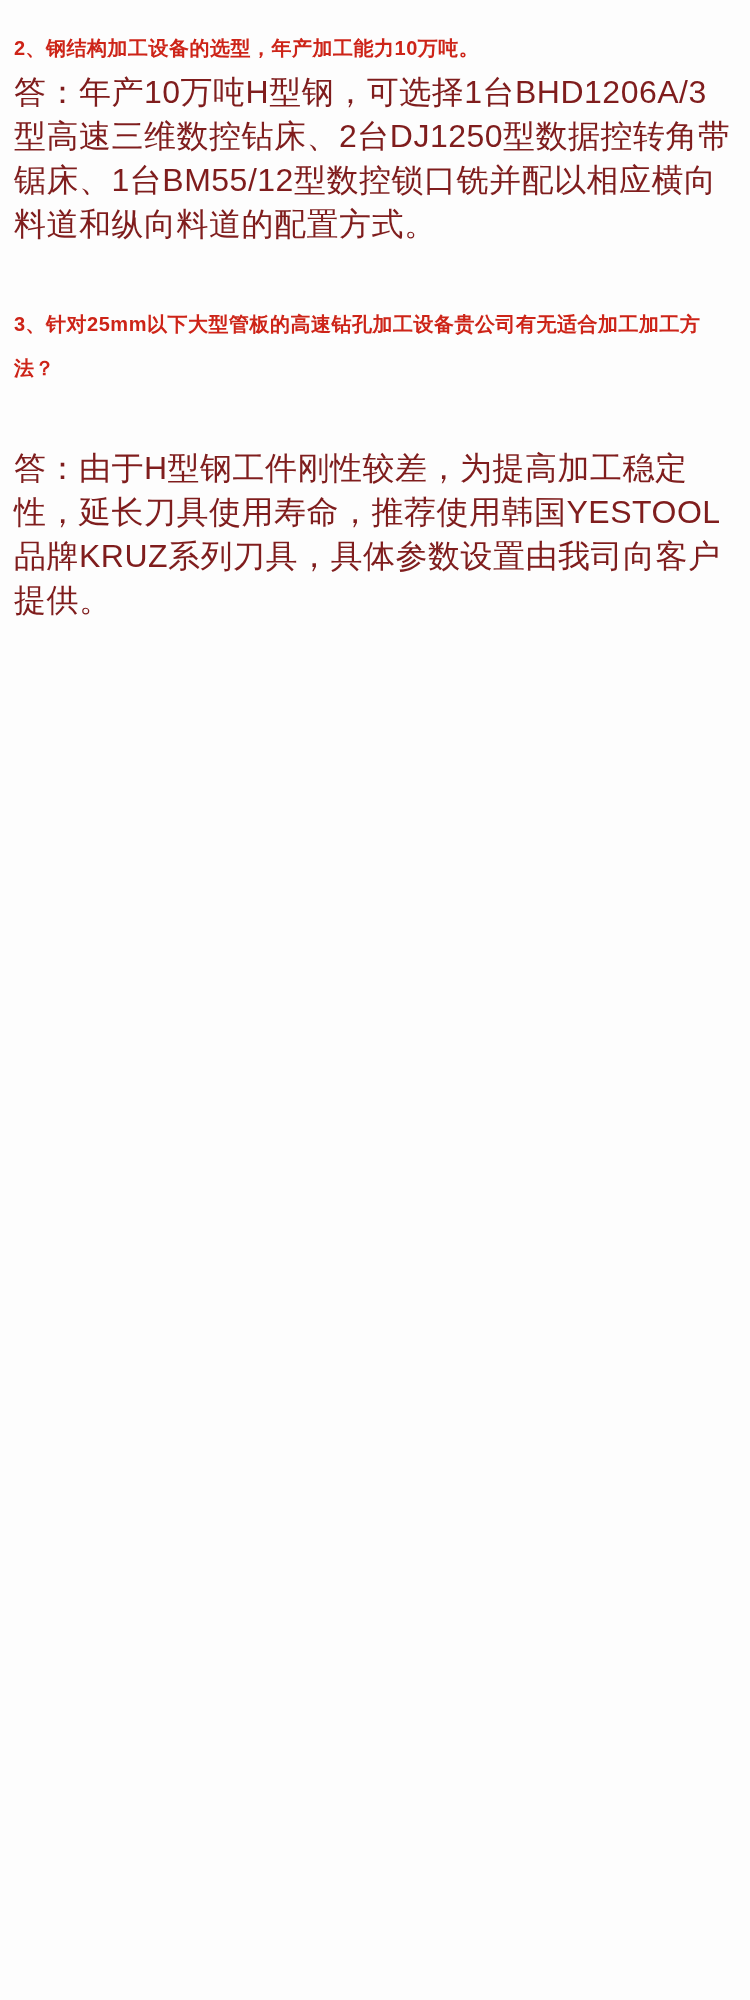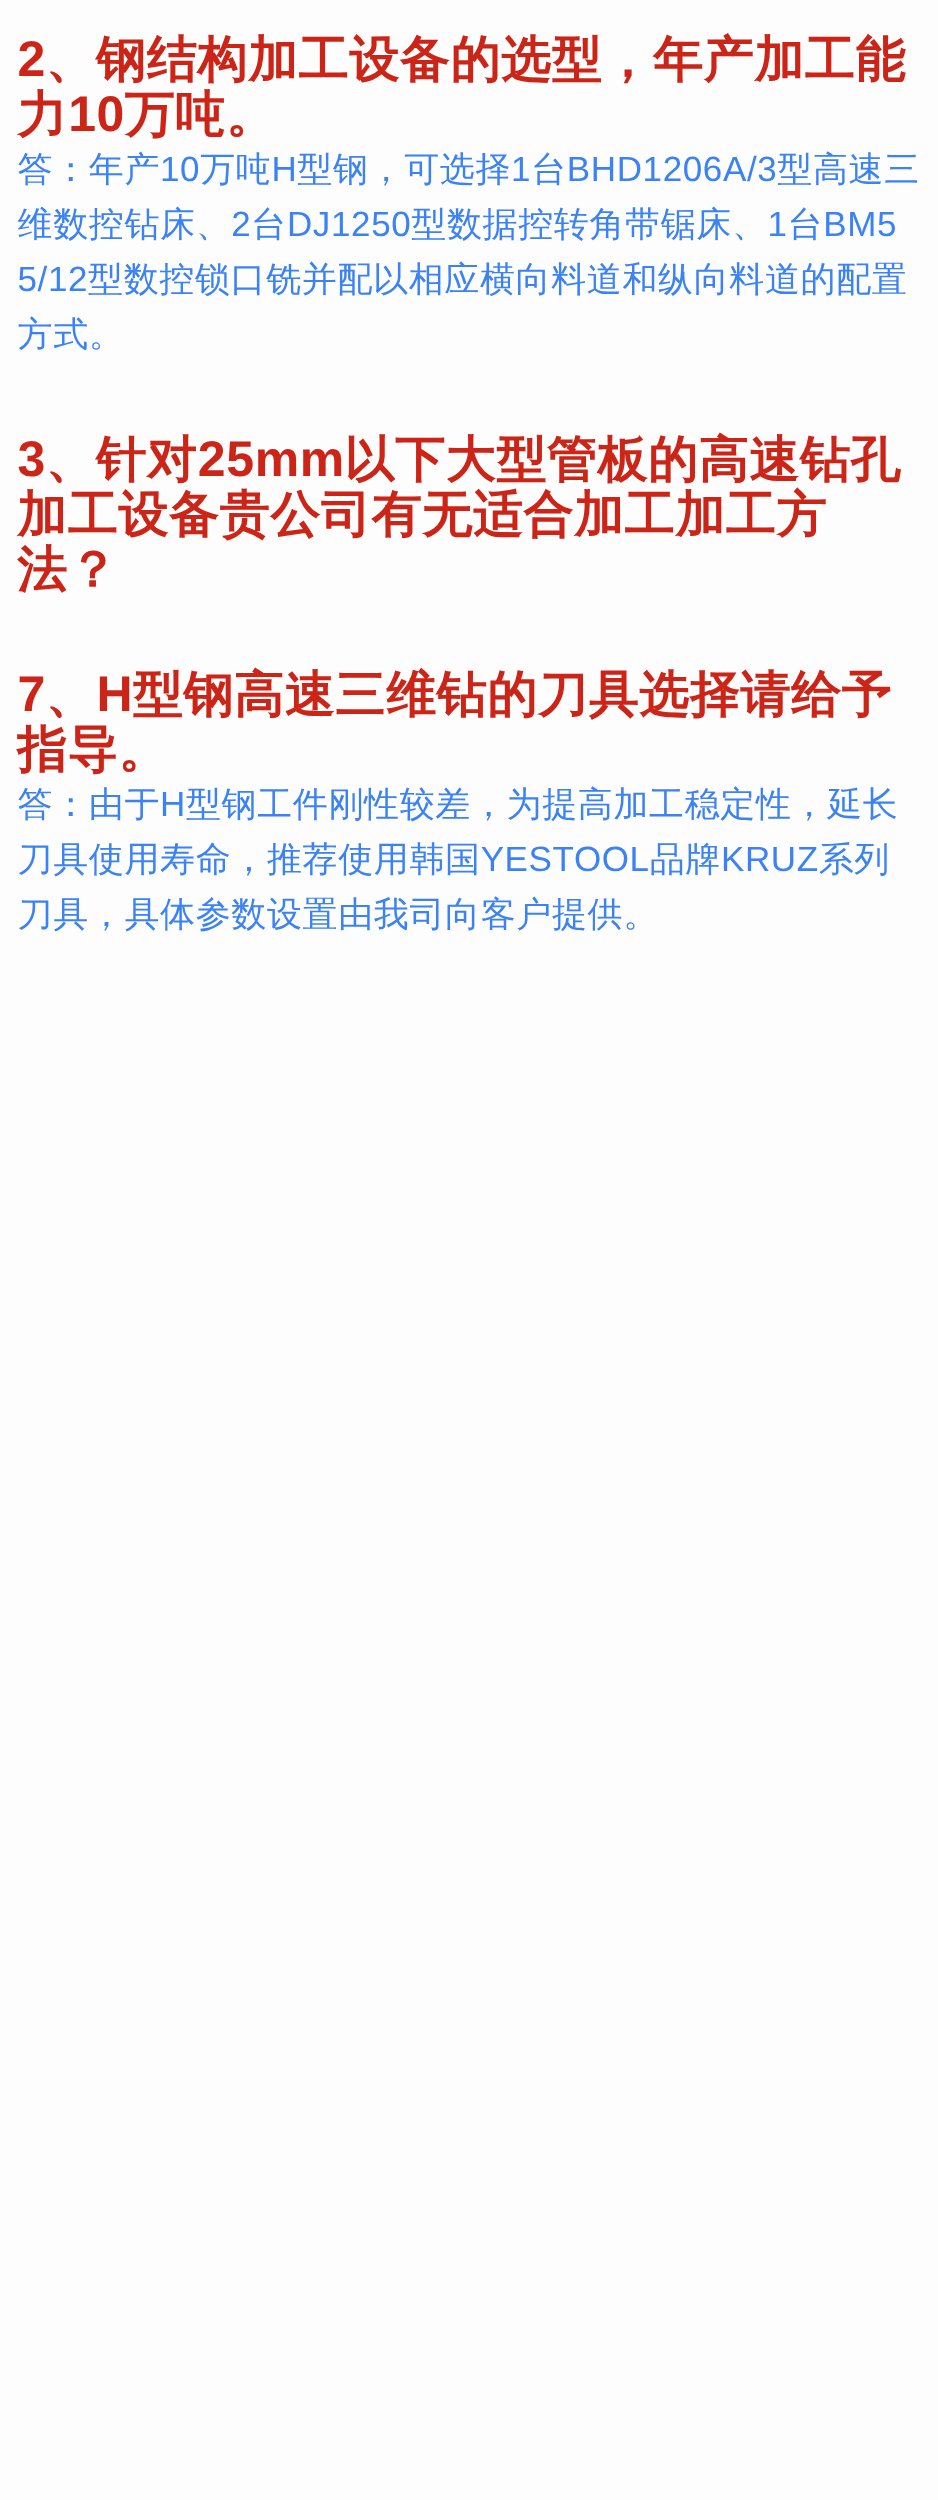--- a/index.html
+++ b/index.html
@@ -9,30 +9,30 @@
     box-sizing: border-box;
     background: #fdfdfd;
     padding: 26px 12px 60px 14px;
     font-family: "Liberation Sans", "DejaVu Sans", sans-serif;
   }
   .faq-section { margin: 0 0 56px 0; }
   .faq-section:last-child { margin-bottom: 0; }
   .question {
     margin: 0;
     color: #cd2418;
-    font-size: 40px;
+    font-size: 20px;
     line-height: 44px;
     font-weight: 700;
     letter-spacing: 0.5px;
     word-break: break-all;
   }
   .answer {
     margin: 0;
-    color: #3b82f6;
-    font-size: 28px;
+    color: #7f1d1d;
+    font-size: 32px;
     line-height: 44px;
     font-weight: 500;
     letter-spacing: 0.5px;
     word-break: break-all;
   }
 </style>
 </head>
 <body>
 
 <div class="page">
@@ -45,17 +45,16 @@
   <section class="faq-section">
   </section>
 
 
 
   <section class="faq-section">
     <h2 class="question">3、针对25mm以下大型管板的高速钻孔加工设备贵公司有无适合加工加工方法？</h2>
   </section>
 
   <section class="faq-section">
-    <h2 class="question">7、H型钢高速三维钻的刀具选择请给予指导。</h2>
     <p class="answer">答：由于H型钢工件刚性较差，为提高加工稳定性，延长刀具使用寿命，推荐使用韩国YESTOOL品牌KRUZ系列刀具，具体参数设置由我司向客户提供。</p>
   </section>
 
 </div>
 
 </body></html>

